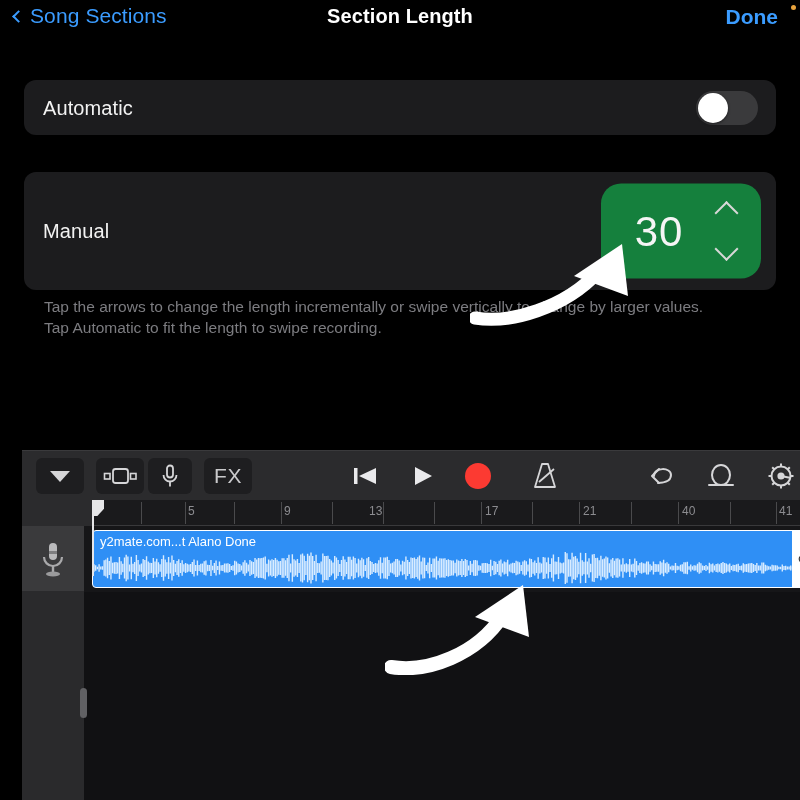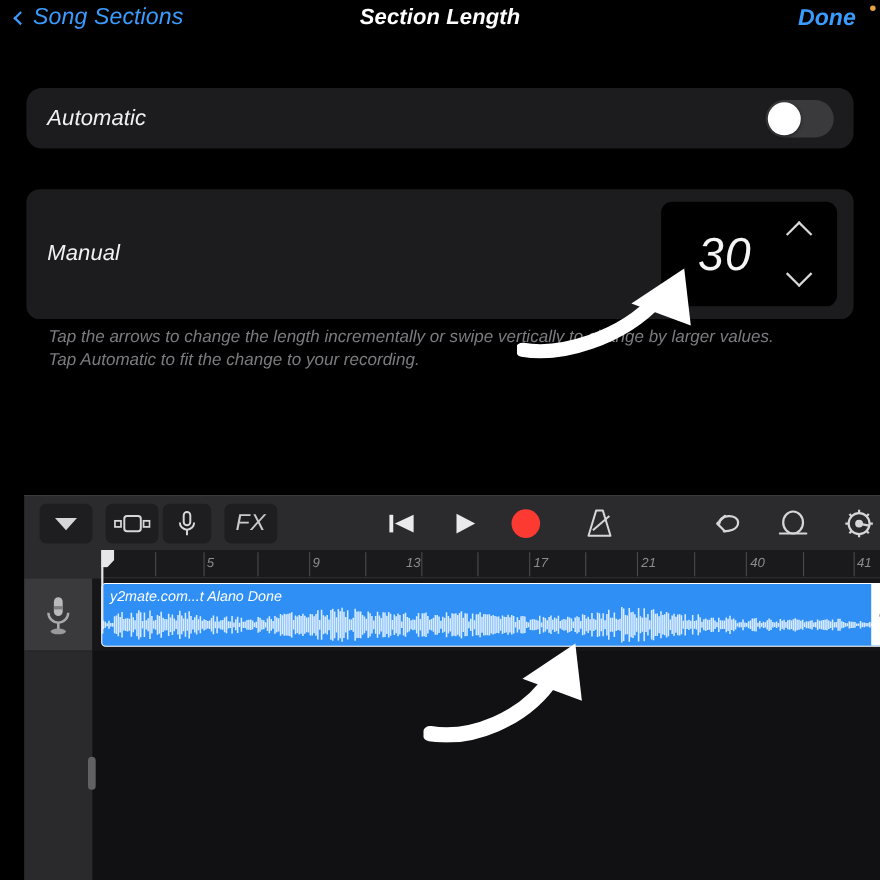--- a/index.html
+++ b/index.html
@@ -2,21 +2,21 @@
 <html><head>
 <meta charset="utf-8">
 <style>
   * { margin:0; padding:0; box-sizing:border-box; }
   html,body {
     width:800px; height:800px; overflow:hidden;
     background:#000;
     font-family:"Liberation Sans", sans-serif;
     -webkit-font-smoothing:antialiased;
   }
-  #root { position:relative; width:768px; height:800px; background:#000;font-style:italic; }
+  #root { position:relative; width:768px; height:800px; background:#000; }
 
   
   .sheet { position:absolute; left:0; top:0; width:800px; height:450px; background:#000; }
 
   .navbar { position:relative; height:42px; width:100%; }
   .nav-back {
     position:absolute; left:14px; top:4px;
     display:flex; align-items:center; gap:5px;
     color:#3b9cff; font-size:21px; letter-spacing:.1px;
     cursor:pointer;
@@ -37,21 +37,21 @@
   }
   .corner-dot {
     position:absolute; right:4px; top:5px;
     width:5px; height:5px; border-radius:50%; background:#e8a33d;
   }
 
   .card {
     position:absolute; left:24px; width:752px;
     background:#1c1c1e; border-radius:12px;
   }
-  .card-auto { top:80px; height:55px;border-radius:14px; }
+  .card-auto { top:80px; height:55px; }
   .card-manual { top:172px; height:118px; }
 
   .row-label {
     position:absolute; left:19px; top:50%; transform:translateY(-50%);
     color:#f2f2f2; font-size:20px; letter-spacing:.1px;
   }
 
   
   .toggle {
     position:absolute; right:18px; top:50%; transform:translateY(-50%);
@@ -60,21 +60,21 @@
   }
   .toggle .knob {
     position:absolute; left:2px; top:2px;
     width:30px; height:30px; border-radius:50%;
     background:#fff; box-shadow:0 1px 3px rgba(0,0,0,.5);
   }
 
   
   .stepper {
     position:absolute; right:15px; top:50%; transform:translateY(-50%);
-    width:160px; height:95px; background:#000000; border-radius:10px;
+    width:160px; height:95px; background:#15803d; border-radius:20px;
     cursor:pointer;
   }
   .stepper-value {
     position:absolute; left:0; right:44px; top:50%;
     transform:translateY(-50%);
     text-align:center; color:#f5f5f5; font-size:42px; font-weight:300;
     letter-spacing:1px;
   }
   .stepper-arrows {
     position:absolute; right:20px; top:0; bottom:0; width:26px;
@@ -214,21 +214,21 @@
         <div class="stepper-value">30</div>
         <div class="stepper-arrows">
           <div class="arrow-up"></div>
           <div class="arrow-down"></div>
         </div>
       </div>
     </div>
 
     <div class="hint">
       <div>Tap the arrows to change the length incrementally or swipe vertically to change by larger values.</div>
-      <div>Tap Automatic to fit the change to your recording.</div>
+      <div>Tap Automatic to fit the length to swipe recording.</div>
     </div>
   </div>
 
   <svg class="anno anno-1" viewBox="0 0 180 90">
     <path d="M5 82 C 40 88, 95 72, 128 36" stroke="#fff" stroke-width="13" fill="none" stroke-linecap="round"></path>
     <path d="M152 8 L 158 60 L 104 40 Z" fill="#fff"></path>
   </svg>
 
   <div class="gb">
 

